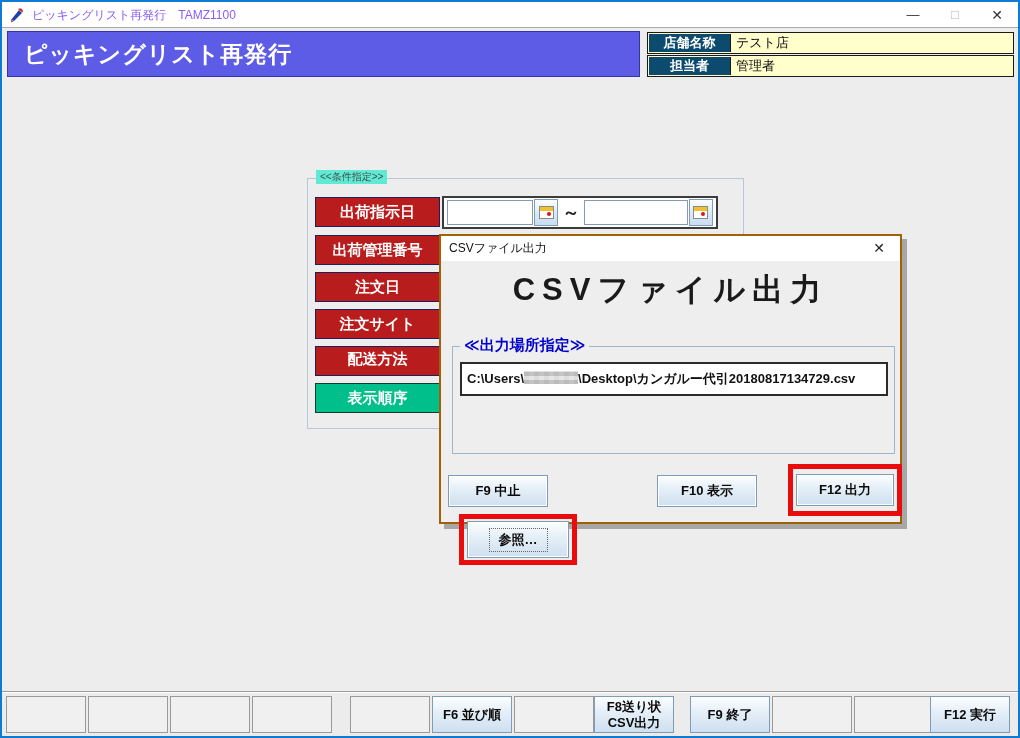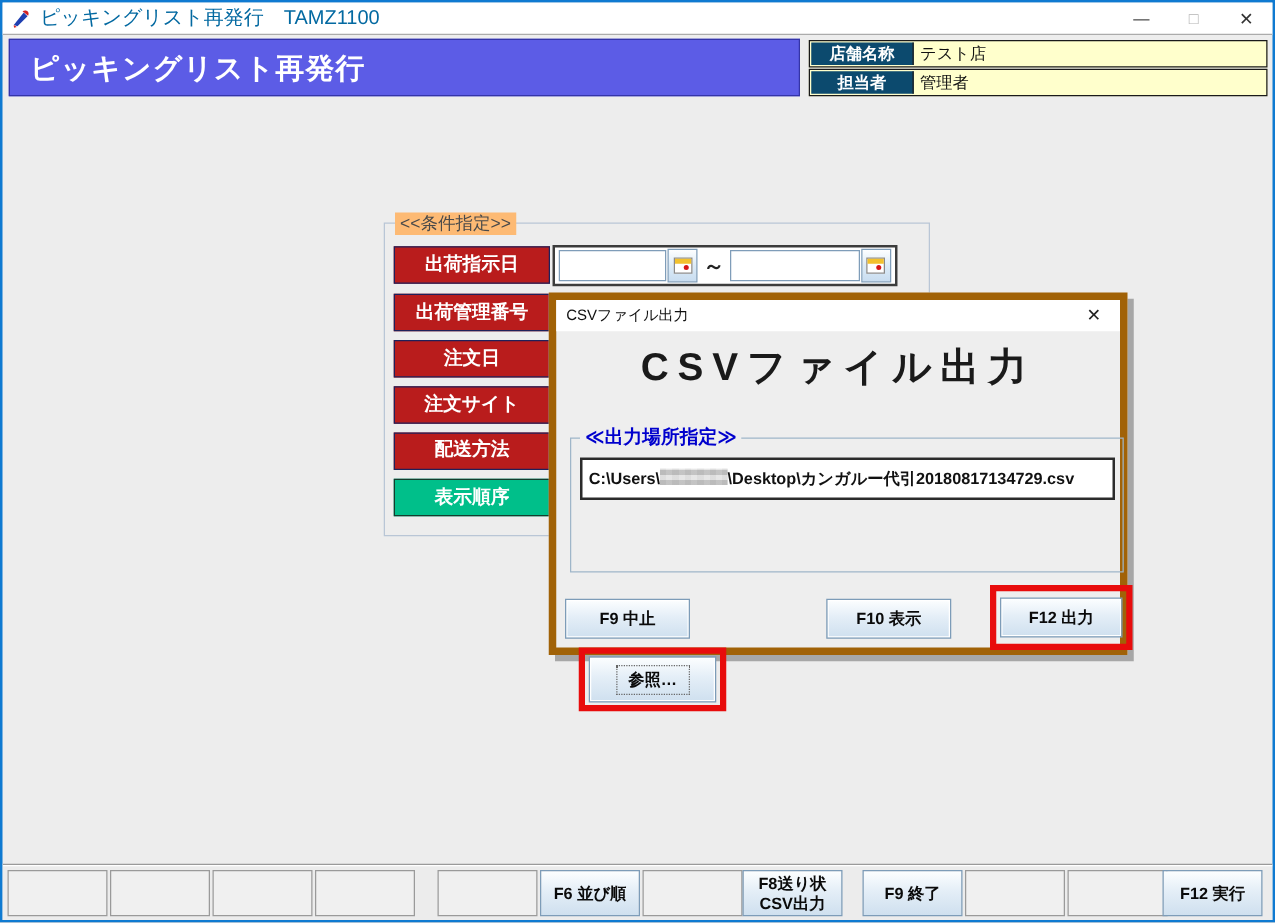--- a/index.html
+++ b/index.html
@@ -4,53 +4,53 @@
 <style>
   html,body{margin:0;padding:0;background:#c8c8c8;}
   *{box-sizing:border-box;font-family:"Liberation Sans","DejaVu Sans",sans-serif;}
   #window{
     position:relative;width:1020px;height:738px;margin:0;
     background:#ededed;border:2px solid #0f7ad1;overflow:hidden;
   }
   
   .titlebar{position:absolute;top:0;left:0;right:0;height:26px;background:#ffffff;border-bottom:1px solid #ababab;}
   .app-icon{position:absolute;left:7px;top:5px;width:16px;height:16px;}
-  .titlebar-text{position:absolute;left:30px;top:0;line-height:26px;font-size:16px;color:#0369a1;}
+  .titlebar-text{position:absolute;left:30px;top:0;line-height:26px;font-size:12px;color:#8b5cf6;}
   .win-ctrl{position:absolute;top:0;width:34px;height:26px;text-align:center;line-height:26px;font-size:13px;color:#333;cursor:default;}
   .ctrl-min{right:88px;}
   .ctrl-max{right:46px;color:#b5b5b5;}
   .ctrl-close{right:4px;font-size:14px;}
   
   .header-bar{position:absolute;left:5px;top:29px;width:633px;height:46px;background:#5c5ce6;border:1px solid #3434a8;}
   .header-title{color:#fff;font-weight:bold;font-size:23px;line-height:44px;padding-left:16px;letter-spacing:1px;}
   .info-row{position:absolute;left:645px;width:367px;height:22px;background:#ffffcc;border:1px solid #1a1a1a;}
   .info-row1{top:30px;} .info-row2{top:53px;}
   .info-label{position:absolute;left:1px;top:1px;bottom:1px;width:82px;background:#0c4a6e;border-right:1px solid #1a1a1a;
     color:#fff;font-weight:bold;font-size:13px;text-align:center;line-height:18px;}
   .info-value{position:absolute;left:88px;top:0;right:2px;font-size:13px;line-height:20px;color:#111;}
   
   .cond-group{position:absolute;left:305px;top:176px;width:437px;height:251px;border:1px solid #b9c6d6;}
-  .cond-group-label{position:absolute;top:-9px;left:8px;background:#fdba74;padding:0 4px;font-size:14px;color:#4a4a4a;}
+  .cond-group-label{position:absolute;top:-9px;left:8px;background:#5eead4;padding:0 4px;font-size:10px;color:#4a4a4a;}
   .cond-btn{position:absolute;left:7px;width:125px;height:30px;border:1px solid #20205a;
     color:#fff;font-weight:bold;font-size:15px;text-align:center;line-height:28px;cursor:pointer;}
   .cond-blue{background:#b91c1c;}
   .cond-green{background:#00bf8a;border-color:#143c2d;}
   .b1{top:18px;} .b2{top:56px;} .b3{top:93px;} .b4{top:130px;} .b5{top:167px;font-family:Liberation Mono, monospace;} .b6{top:204px;}
   .date-panel{position:absolute;left:134px;top:17px;width:276px;height:33px;background:#fff;border:2px solid #3c3c3c;
     display:flex;align-items:center;padding:0 3px;}
   .date-input{height:25px;border:1px solid #7f9db9;background:#fff;}
   .date-in1{width:86px;} .date-in2{width:104px;flex:1;}
   .cal-btn{width:25px;height:27px;margin-left:1px;border:1px solid #7f9db9;
     background:linear-gradient(#fdfeff,#dcebf7 50%,#c9ddf0);display:flex;align-items:center;justify-content:center;cursor:pointer;}
   .cal-ico{position:relative;width:15px;height:13px;background:#fff;border:1px solid #8a8a8a;}
   .cal-ico:before{content:"";position:absolute;top:0;left:0;right:0;height:4px;background:#f2c12e;}
   .cal-ico:after{content:"";position:absolute;right:2px;bottom:2px;width:4px;height:4px;background:#d61717;border-radius:50%;}
   .tilde{width:26px;text-align:center;font-size:17px;font-weight:bold;color:#222;}
   
-  .dialog{position:absolute;left:437px;top:232px;width:463px;height:290px;background:#eeeeee;border:6px solid #a16207;
+  .dialog{position:absolute;left:437px;top:232px;width:463px;height:290px;background:#eeeeee;border:2px solid #a16207;
     box-shadow:5px 5px 0 rgba(110,110,110,.55);}
   .d-titlebar{position:absolute;top:0;left:0;right:0;height:25px;background:#ffffff;}
   .d-title{position:absolute;left:8px;top:0;font-size:12px;line-height:25px;color:#111;}
   .d-close{position:absolute;right:10px;top:0;width:22px;text-align:center;font-size:14px;line-height:25px;color:#222;cursor:pointer;}
   .d-heading{position:absolute;top:33px;left:0;right:0;text-align:center;font-size:31px;font-weight:bold;color:#1a1a1a;letter-spacing:7px;}
   .d-group{position:absolute;left:11px;top:110px;width:443px;height:108px;border:1px solid #9fb6c9;}
   .d-group-label{position:absolute;top:-11px;left:7px;background:#eeeeee;padding:0 4px;color:#0000cd;font-weight:bold;font-size:15px;}
   .path-box{position:absolute;left:7px;top:15px;width:428px;height:34px;background:#fff;border:2px solid #2b2b2b;
     font-size:13px;font-weight:bold;color:#111;line-height:30px;padding-left:5px;white-space:nowrap;overflow:hidden;}
   .masked{display:inline-block;width:54px;height:13px;vertical-align:-1px;

